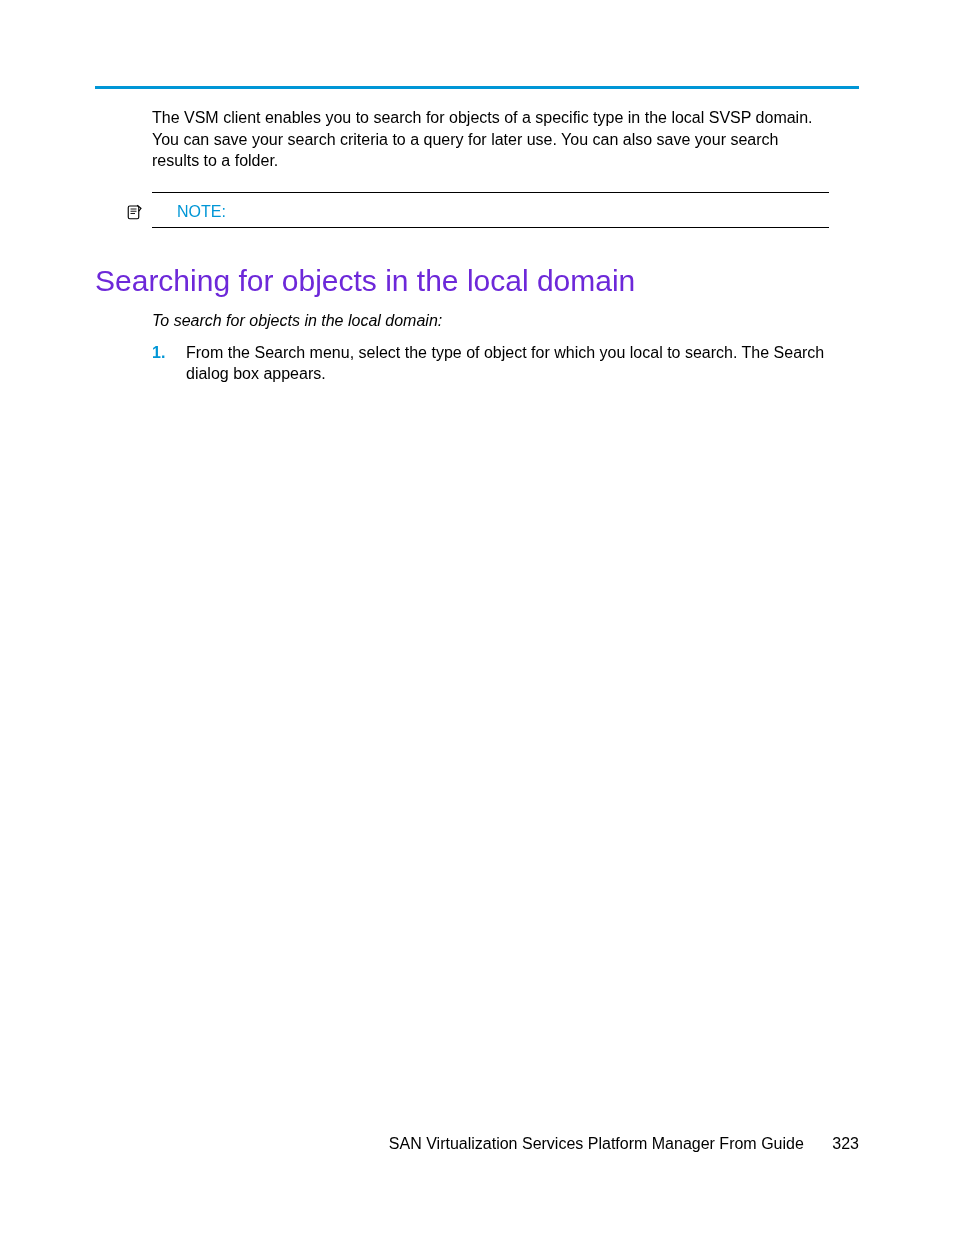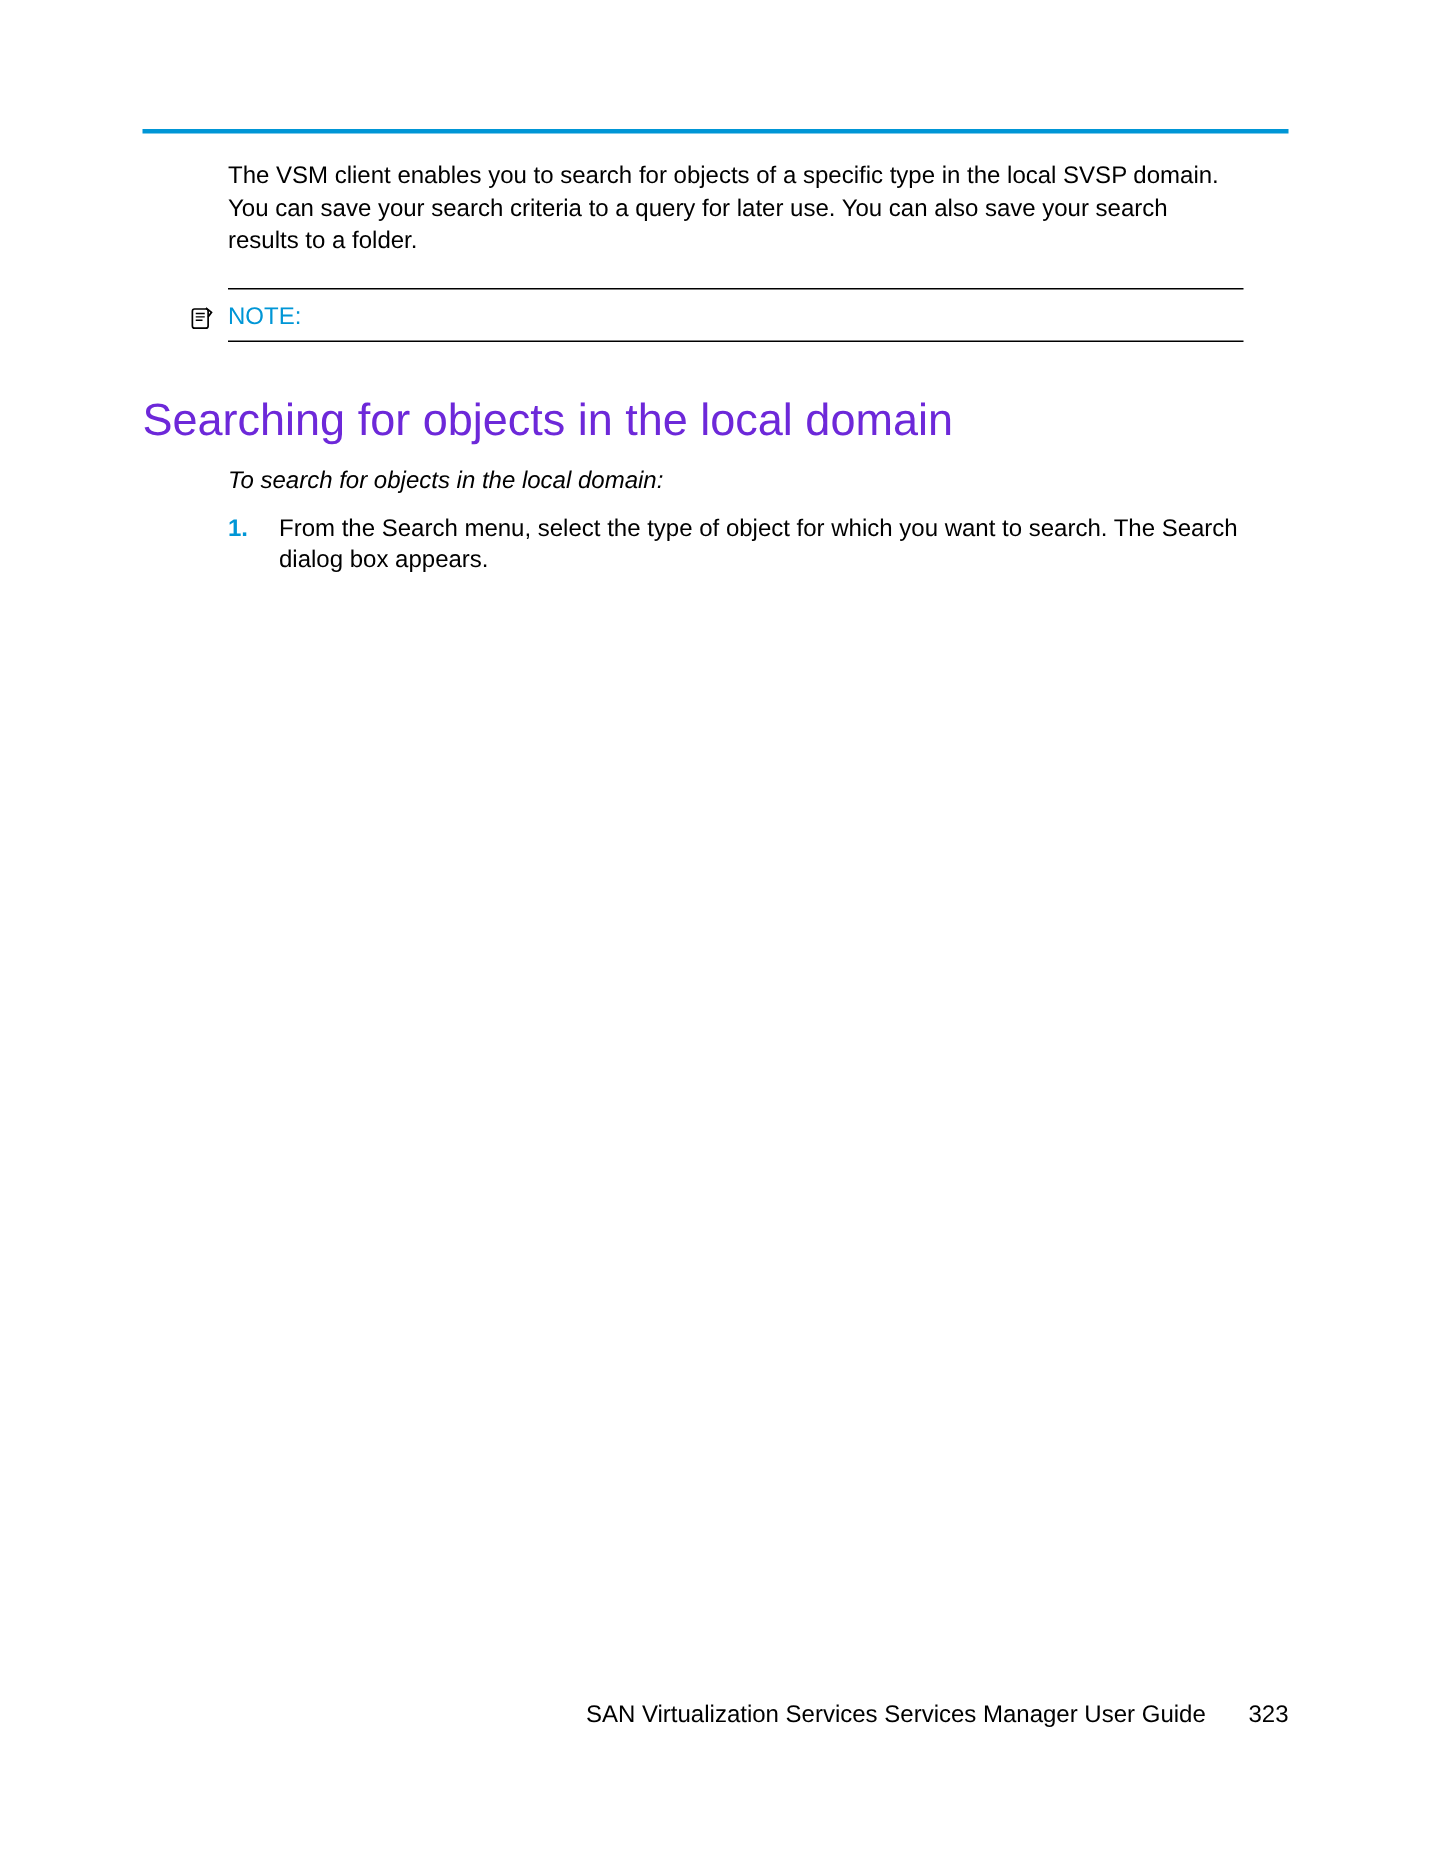--- a/index.html
+++ b/index.html
@@ -44,20 +44,21 @@
       margin-bottom: 28px;
     }
     .note-rule {
       border-top: 1px solid #000;
     }
     .note-header {
       display: flex;
       align-items: center;
       margin-top: 10px;
       margin-bottom: 6px;
+      gap: 25px;
     }
     .note-icon {
       width: 18px;
       height: 18px;
       margin-left: -26px;
       margin-right: 8px;
     }
     .note-label {
       color: #0096d6;
       font-size: 16px;
@@ -136,21 +137,21 @@
     <div class="note-rule"></div>
   </div>
 
   <h2 class="section-heading">Searching for objects in the local domain</h2>
 
   <p class="sub-intro">To search for objects in the local domain:</p>
 
   <div class="ordered-list">
     <div class="list-item">
       <span class="list-number">1.</span>
-      <span class="list-text">From the Search menu, select the type of object for which you want to search. The Search dialog box appears.</span>
+      <span class="list-text">From the Search menu, select the type of object for which you local to search. The Search dialog box appears.</span>
     </div>
   </div>
 </div>
 
 <div class="footer">
-  <span class="footer-title">SAN Virtualization Services Services Manager User Guide</span>
+  <span class="footer-title">SAN Virtualization Services Platform Manager From Guide</span>
   <span>323</span>
 </div>
 
 </body></html>

